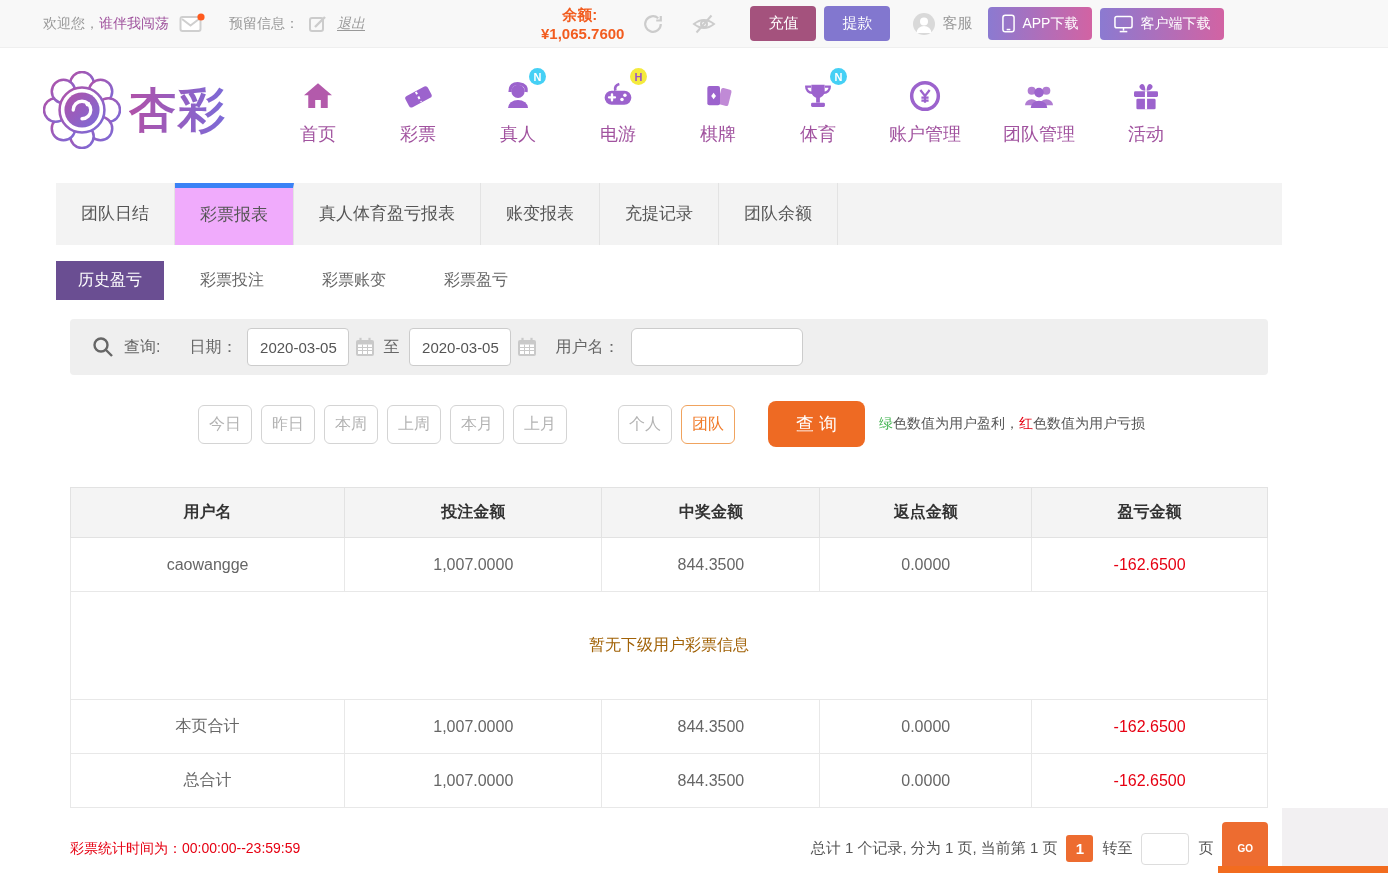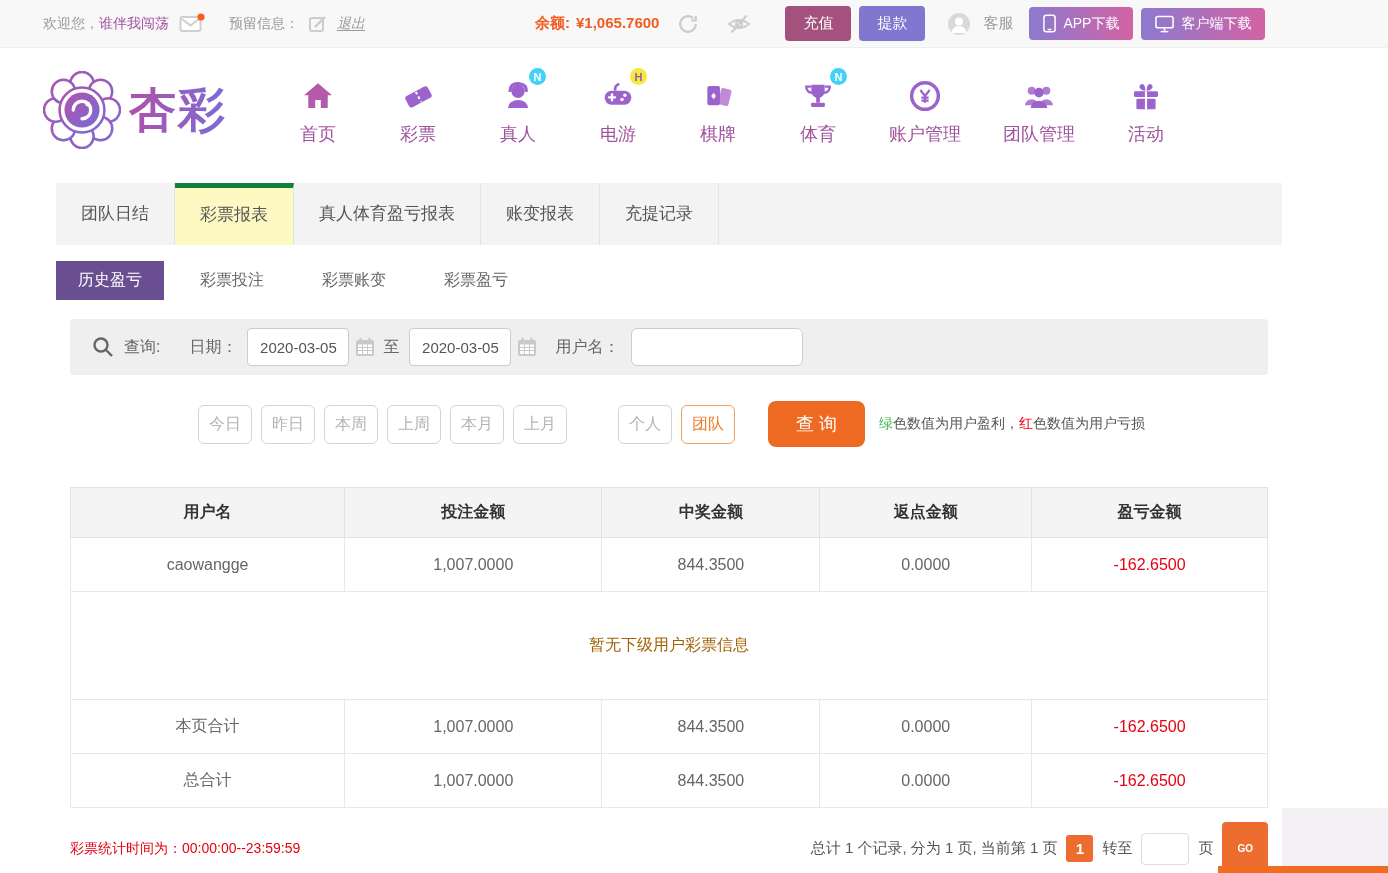--- a/index.html
+++ b/index.html
@@ -10,31 +10,31 @@
   }
   
   .topbar {
     height: 48px; background: #f8f8f8; border-bottom: 1px solid #efefef;
     display: flex; align-items: center; padding: 0 44px 0 43px;
     font-size: 14px; color: #999;
   }
   .welcome-name { color: #a0549e; }
   .top-ic { margin: 0 10px; display: inline-flex; vertical-align: middle; }
   .logout { color: #999; font-style: italic; text-decoration: underline; text-underline-offset: 2px; cursor: pointer; }
-  .balance-group { margin-left: 170px; display: flex; white-space: nowrap; }
+  .balance-group { margin-left: 170px; display: flex; align-items: center; white-space: nowrap; flex-direction: column; }
   .balance-label, .balance-value { color: #f25c1f; font-weight: bold; font-size: 15px; }
   .balance-value { margin-left: 6px; }
   .topbar-actions { margin-left: 12px; display: flex; align-items: center; gap: 8px; }
   .btn-recharge, .btn-withdraw {
     color: #fff; font-size: 15px; border: none; border-radius: 4px;
     padding: 8px 18px; cursor: pointer;
   }
   .btn-recharge { background: #a4527d; margin-left: 16px; }
   .btn-withdraw { background: #8277cf; }
-  .service-wrap { display: flex; align-items: center; gap: 12px; margin: 0 8px 0 14px; color: #999; font-size: 15px; cursor: pointer; }
+  .service-wrap { display: flex; align-items: center; gap: 6px; margin: 0 8px 0 14px; color: #999; font-size: 15px; cursor: pointer; }
   .btn-download {
     display: flex; align-items: center; gap: 7px; color: #fff; font-size: 14px;
     border: none; border-radius: 4px; padding: 7px 14px; cursor: pointer;
     background: linear-gradient(90deg, #8b7ad1, #d263a3);
   }
   
   .header { height: 124px; display: flex; align-items: center; padding-left: 43px; background: #fff; }
   .logo { display: flex; align-items: center; gap: 8px; cursor: pointer; }
   .logo-text { font-size: 47px; font-weight: bold; color: #8a5cc8; letter-spacing: 2px; }
   @supports (-webkit-background-clip: text) {
@@ -53,21 +53,21 @@
   .badge-n { background: #45d0f5; color: #fff; }
   .badge-h { background: #f4ea3d; color: #9a56c4; }
   .nav-label { margin-top: 6px; color: #a1539f; font-size: 18px; }
   
   .container { width: 1226px; margin: 11px 0 0 56px; position: relative; background: #fff; }
   .tabbar { display: flex; background: #f3f3f3; }
   .tab {
     padding: 0 25px; height: 62px; line-height: 62px; font-size: 17px; color: #555;
     border-right: 1px solid #e3e3e3; cursor: pointer; white-space: nowrap;
   }
-  .tab.active { background: #fef9c3; border-top: 5px solid #15803d; line-height: 53px; }
+  .tab.active { background: #f0abfc; border-top: 5px solid #3b82f6; line-height: 53px; }
   .subtabs { display: flex; gap: 14px; margin: 16px 0 0 0; align-items: center; }
   .subtab { padding: 9px 22px; font-size: 16px; color: #666; cursor: pointer; }
   .subtab.active { background: #6a4e92; color: #fff; }
   
   .searchbar {
     margin: 19px 14px 0; height: 56px; background: #efefef; border-radius: 4px;
     display: flex; align-items: center; padding: 0 22px; font-size: 16px; color: #666;
   }
   .searchbar .lbl { margin: 0 6px 0 10px; white-space: nowrap; }
   .date-input {
@@ -341,20 +341,21 @@
 </div>
 
 <div class="container">
 
   <div class="tabbar">
     <div class="tab">团队日结</div>
     <div class="tab active">彩票报表</div>
     <div class="tab">真人体育盈亏报表</div>
     <div class="tab">账变报表</div>
     <div class="tab">充提记录</div>
+    <div class="tab">团队余额</div>
   </div>
 
   <div class="subtabs">
     <div class="subtab active">历史盈亏</div>
     <div class="subtab">彩票投注</div>
     <div class="subtab">彩票账变</div>
     <div class="subtab">彩票盈亏</div>
   </div>
 
   <div class="searchbar">

